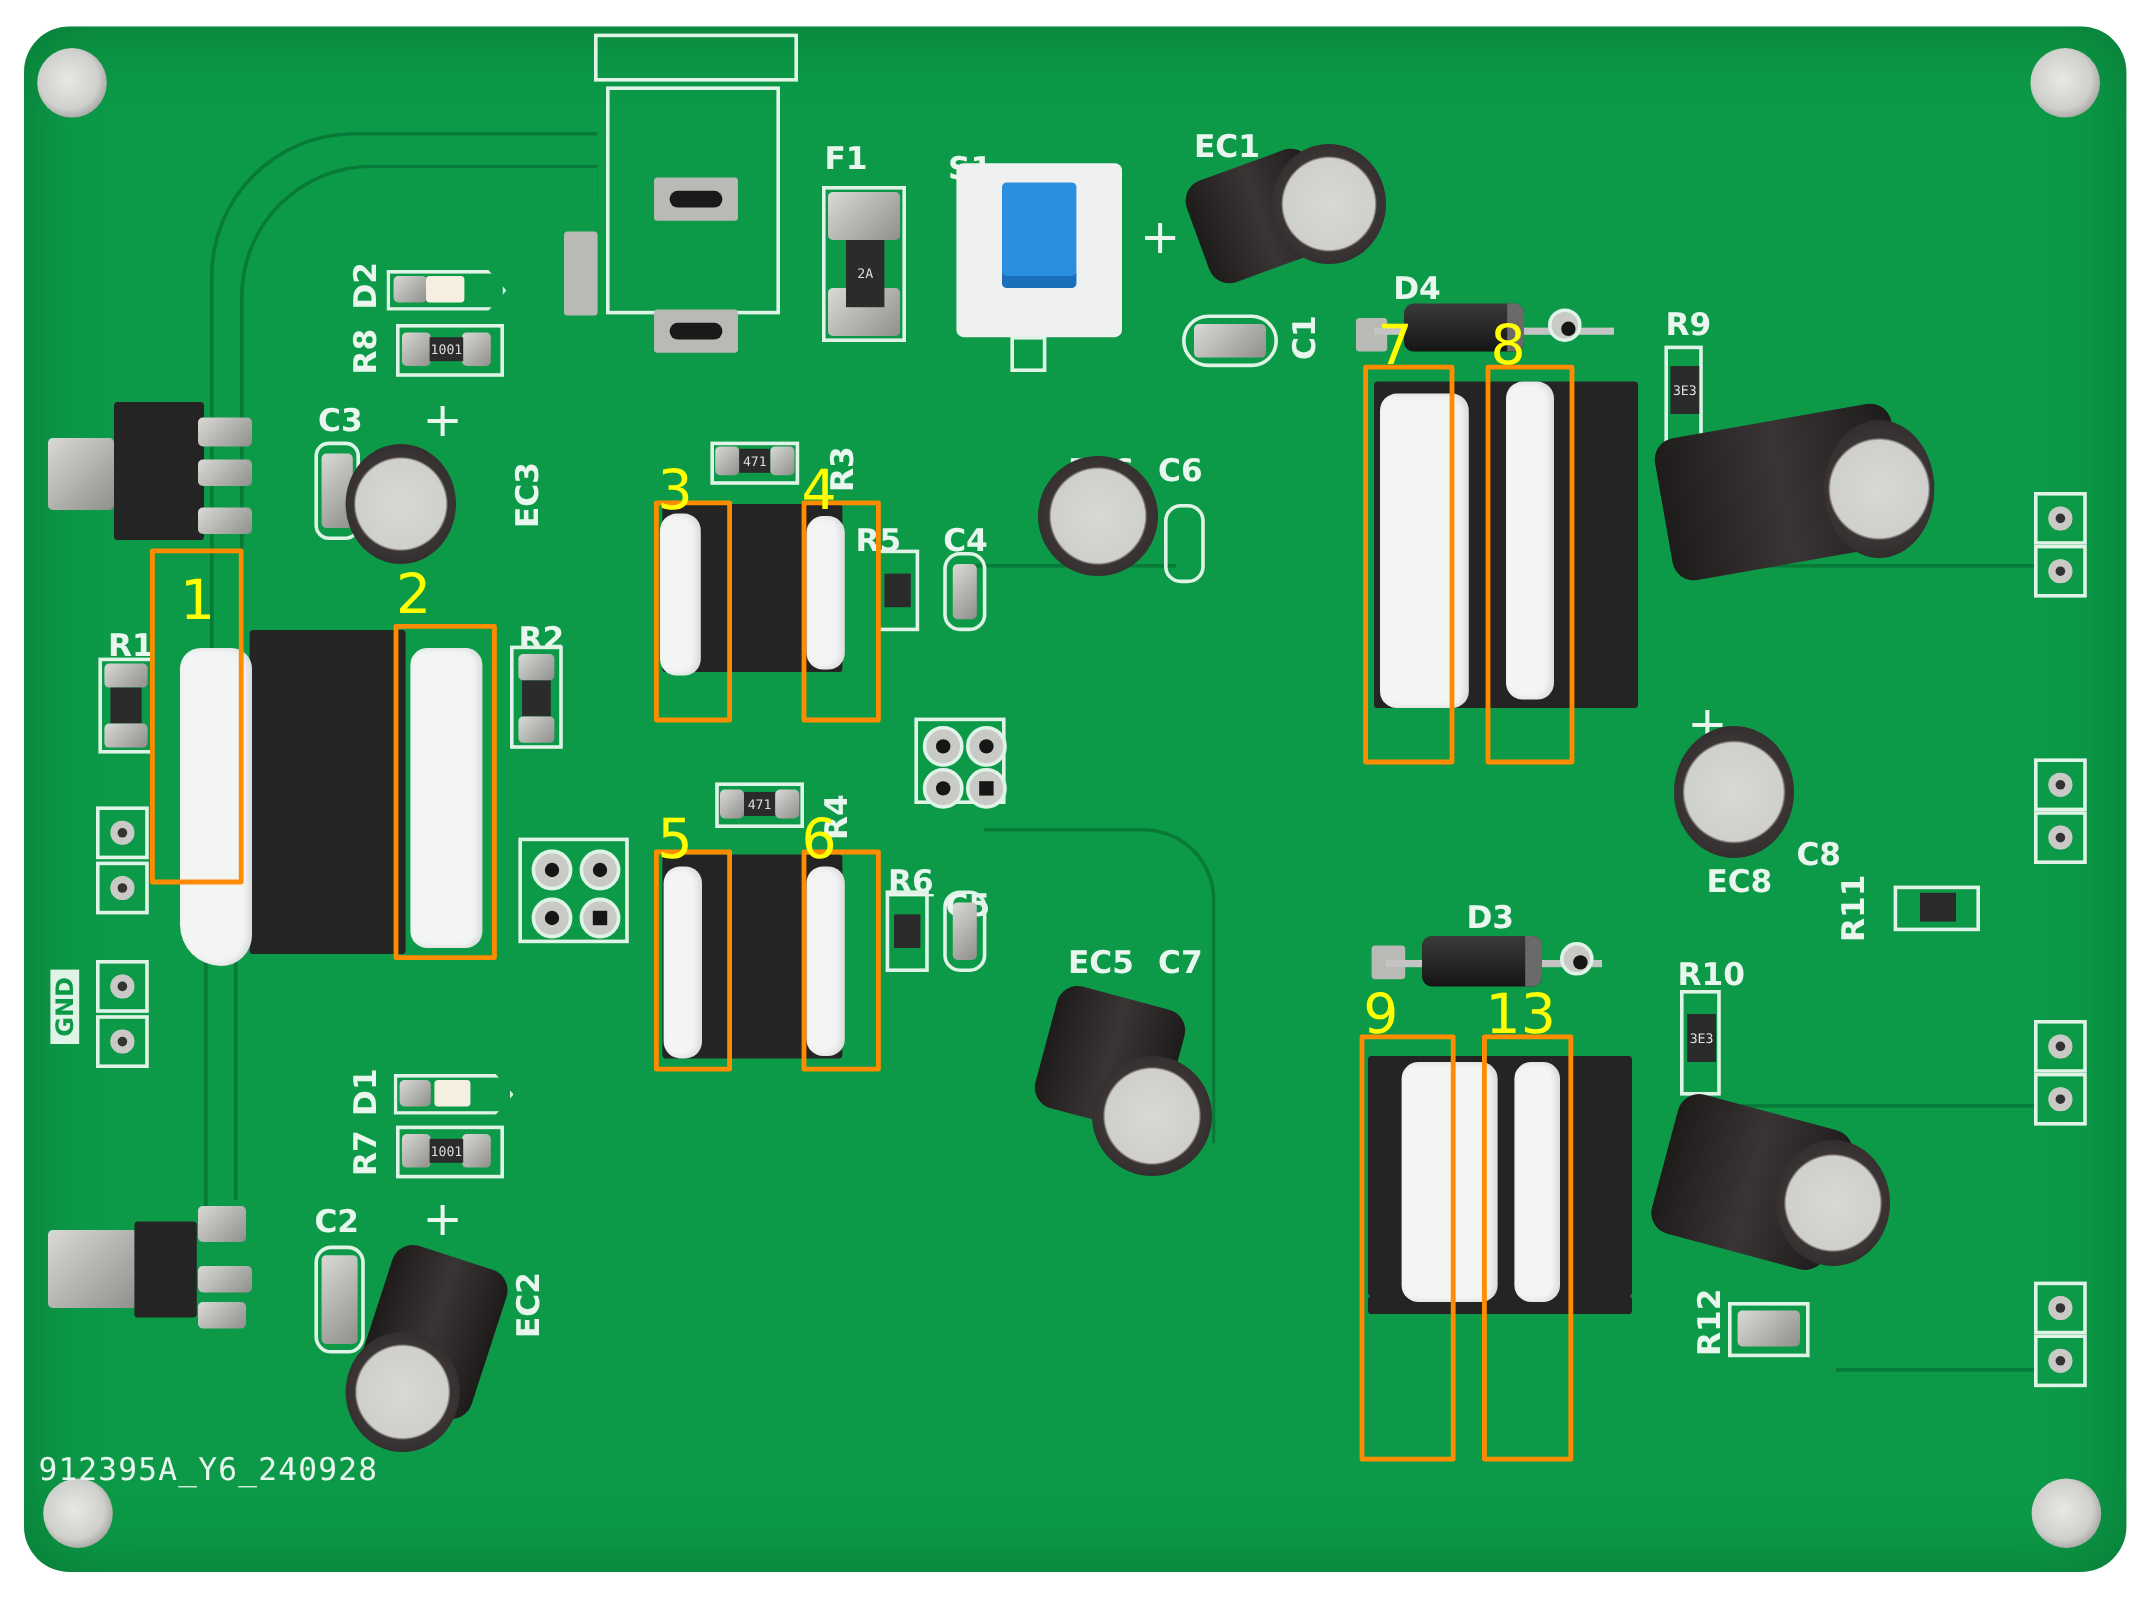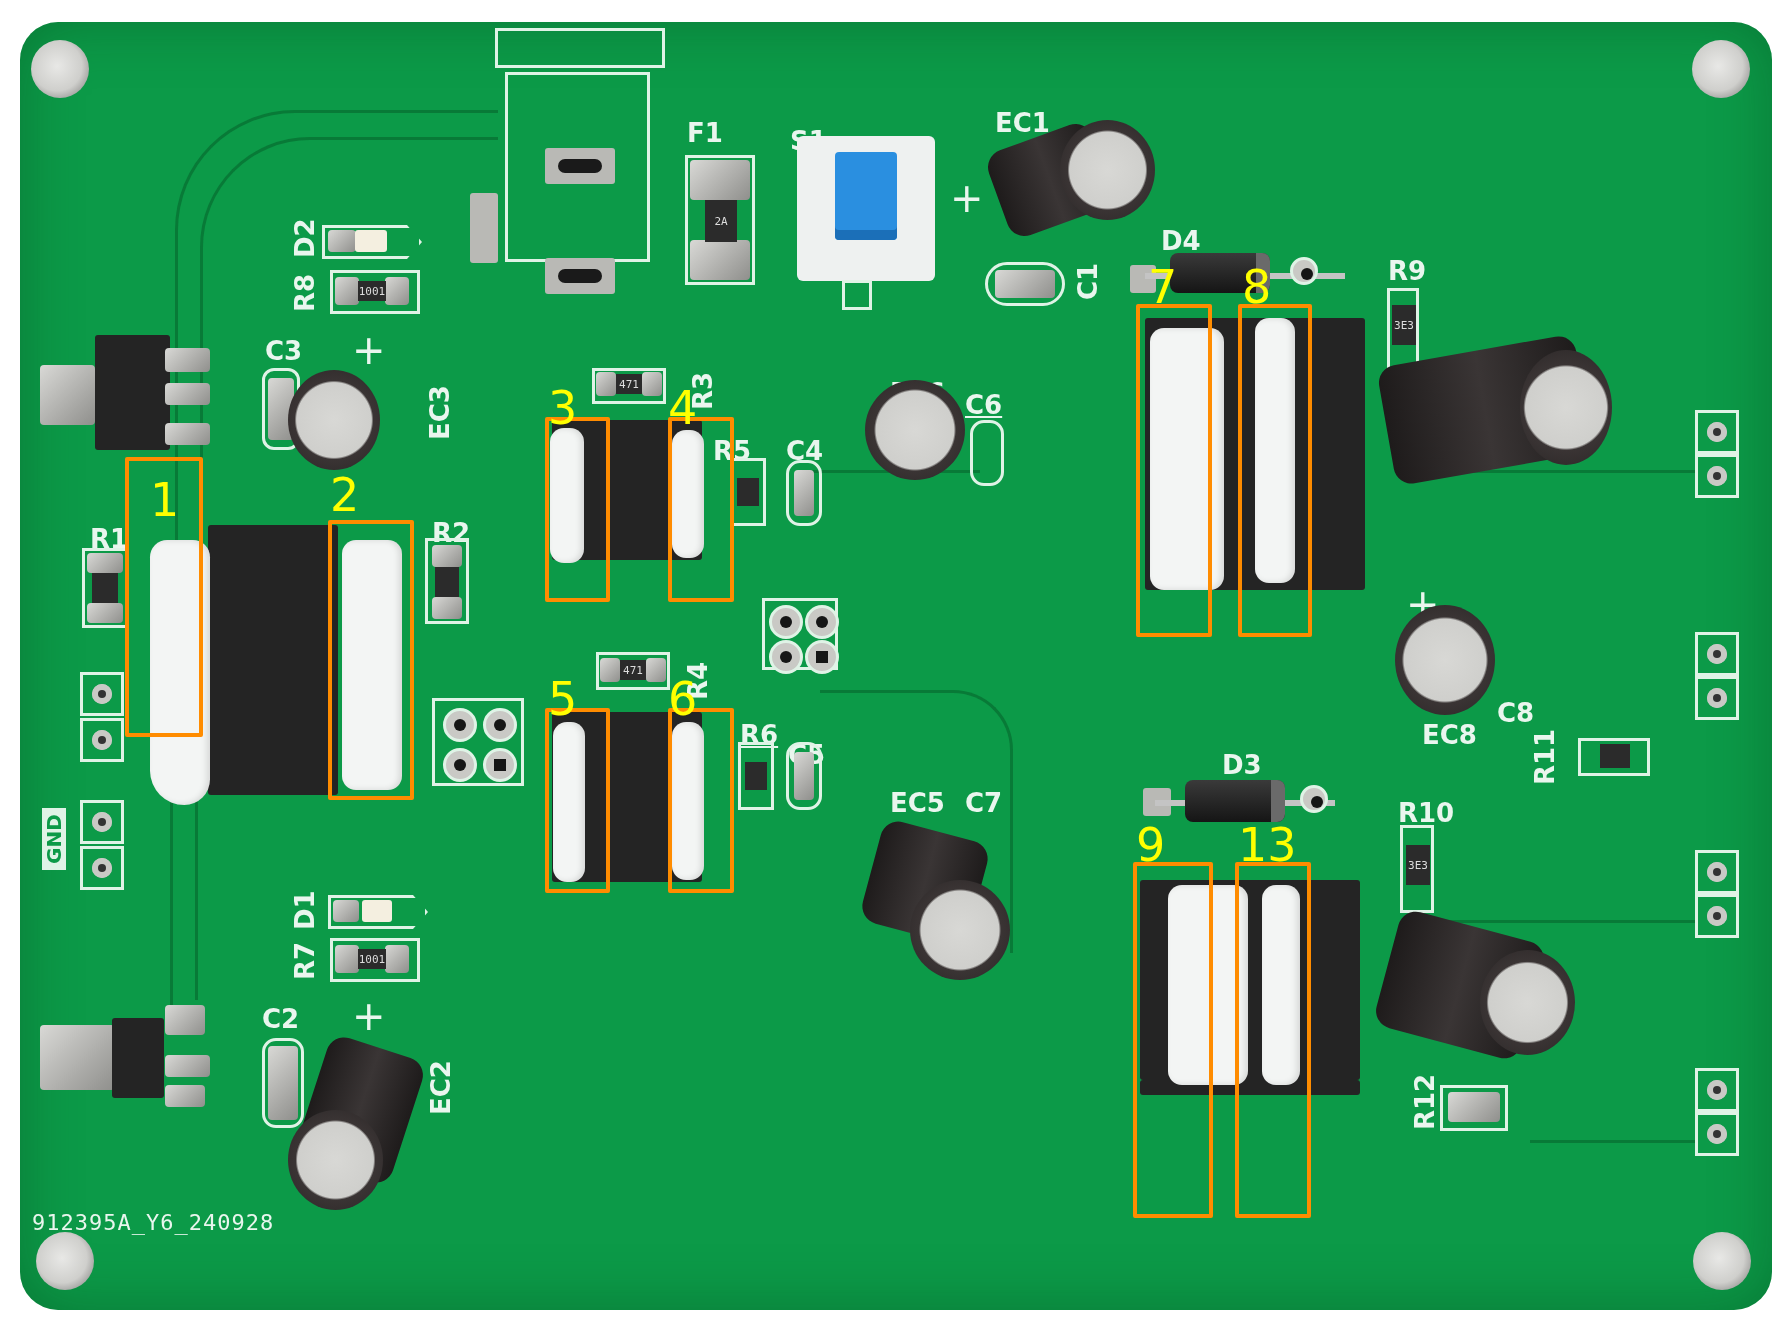--- a/index.html
+++ b/index.html
@@ -57,21 +57,21 @@
   <div class="outline" style="left:495px;top:28px;width:170px;height:40px;"></div>
   <div class="outline" style="left:505px;top:72px;width:145px;height:190px;border-top-width:3px;"></div>
   <div class="pad slot" style="left:545px;top:148px;width:70px;height:36px;"></div>
   <div class="pad slot" style="left:545px;top:258px;width:70px;height:36px;"></div>
   <div class="pad" style="left:470px;top:193px;width:28px;height:70px;background:#b9b9b5;"></div>
 
   <span class="silk" style="left:687px;top:120px;">F1</span>
   <div class="outline" style="left:685px;top:155px;width:70px;height:130px;"></div>
   <div class="solder" style="left:690px;top:160px;width:60px;height:40px;"></div>
   <div class="solder" style="left:690px;top:240px;width:60px;height:40px;"></div>
-  <div class="smd" style="left:705px;top:200px;width:32px;height:42px;">2A</div>
+  <div class="smd" style="left:705px;top:200px;width:32px;height:56px;">2A</div>
 
   <span class="silk" style="left:790px;top:128px;">S1</span>
   <div class="switch" style="left:797px;top:136px;width:138px;height:145px;"></div>
   <div class="btn-blue" style="left:835px;top:152px;width:62px;height:88px;"></div>
   <div class="outline" style="left:842px;top:280px;width:30px;height:30px;"></div>
 
   <span class="silk" style="left:995px;top:110px;">EC1</span>
   <span class="silk" style="left:950px;top:178px;font-size:40px;font-weight:normal;">+</span>
   <div class="capbody" style="left:995px;top:135px;width:110px;height:90px;transform:rotate(-20deg);"></div>
   <div class="cap" style="left:1060px;top:120px;width:95px;height:100px;"></div>
@@ -155,21 +155,21 @@
 
   <span class="silk" style="left:713px;top:438px;">R5</span>
   <div class="outline" style="left:730px;top:458px;width:36px;height:68px;"></div>
   <div class="smd" style="left:737px;top:478px;width:22px;height:28px;"></div>
   <span class="silk" style="left:786px;top:438px;">C4</span>
   <div class="outline" style="left:786px;top:460px;width:36px;height:66px;border-radius:14px;"></div>
   <div class="solder" style="left:794px;top:470px;width:20px;height:46px;"></div>
 
   <span class="silk" style="left:890px;top:380px;">EC6</span>
   <div class="cap" style="left:865px;top:380px;width:100px;height:100px;"></div>
-  <span class="silk" style="left:965px;top:392px;text-decoration:underline;">C6</span>
+  <span class="silk" style="left:965px;top:380px;">C6</span>
   <div class="outline" style="left:970px;top:420px;width:34px;height:66px;border-radius:14px;"></div>
 
   <div class="outline" style="left:762px;top:598px;width:76px;height:72px;"></div>
   <div class="pin" style="left:769px;top:605px;"></div>
   <div class="pin" style="left:805px;top:605px;"></div>
   <div class="pin" style="left:769px;top:640px;"></div>
   <div class="pin pinsq" style="left:805px;top:640px;"></div>
 
   <div class="outline" style="left:596px;top:652px;width:74px;height:38px;"></div>
   <div class="solder" style="left:600px;top:658px;width:20px;height:24px;"></div>
@@ -210,21 +210,21 @@
   <div class="solder" style="left:165px;top:1085px;width:40px;height:22px;"></div>
 
   <span class="silk" style="left:262px;top:1006px;">C2</span>
   <div class="outline" style="left:262px;top:1038px;width:42px;height:90px;border-radius:14px;"></div>
   <div class="solder" style="left:268px;top:1046px;width:30px;height:74px;"></div>
   <span class="silk" style="left:352px;top:996px;font-size:40px;font-weight:normal;">+</span>
   <div class="capbody" style="left:310px;top:1045px;width:100px;height:130px;transform:rotate(18deg);"></div>
   <div class="cap" style="left:288px;top:1110px;width:95px;height:100px;"></div>
   <span class="silk rot" style="left:428px;top:1115px;">EC2</span>
 
-  <span class="silk" style="left:32px;top:1212px;font-family:'DejaVu Sans Mono','Liberation Mono',monospace;font-weight:normal;font-size:22px;letter-spacing:1px;">912395A_Y6_240928</span>
+  <span class="silk" style="left:32px;top:1212px;font-family:'DejaVu Sans Mono','Liberation Mono',monospace;font-weight:normal;font-size:26px;letter-spacing:1px;">912395A_Y6_240928</span>
 
   <div class="chip" style="left:1145px;top:318px;width:220px;height:272px;"></div>
   <div class="paste" style="left:1150px;top:328px;width:74px;height:262px;"></div>
   <div class="paste" style="left:1255px;top:318px;width:40px;height:265px;"></div>
 
   <div class="capbody" style="left:1385px;top:350px;width:200px;height:120px;transform:rotate(-10deg);"></div>
   <div class="cap" style="left:1520px;top:350px;width:92px;height:115px;"></div>
 
   <span class="silk" style="left:1406px;top:584px;font-size:40px;font-weight:normal;">+</span>
   <div class="cap" style="left:1395px;top:605px;width:100px;height:110px;"></div>

